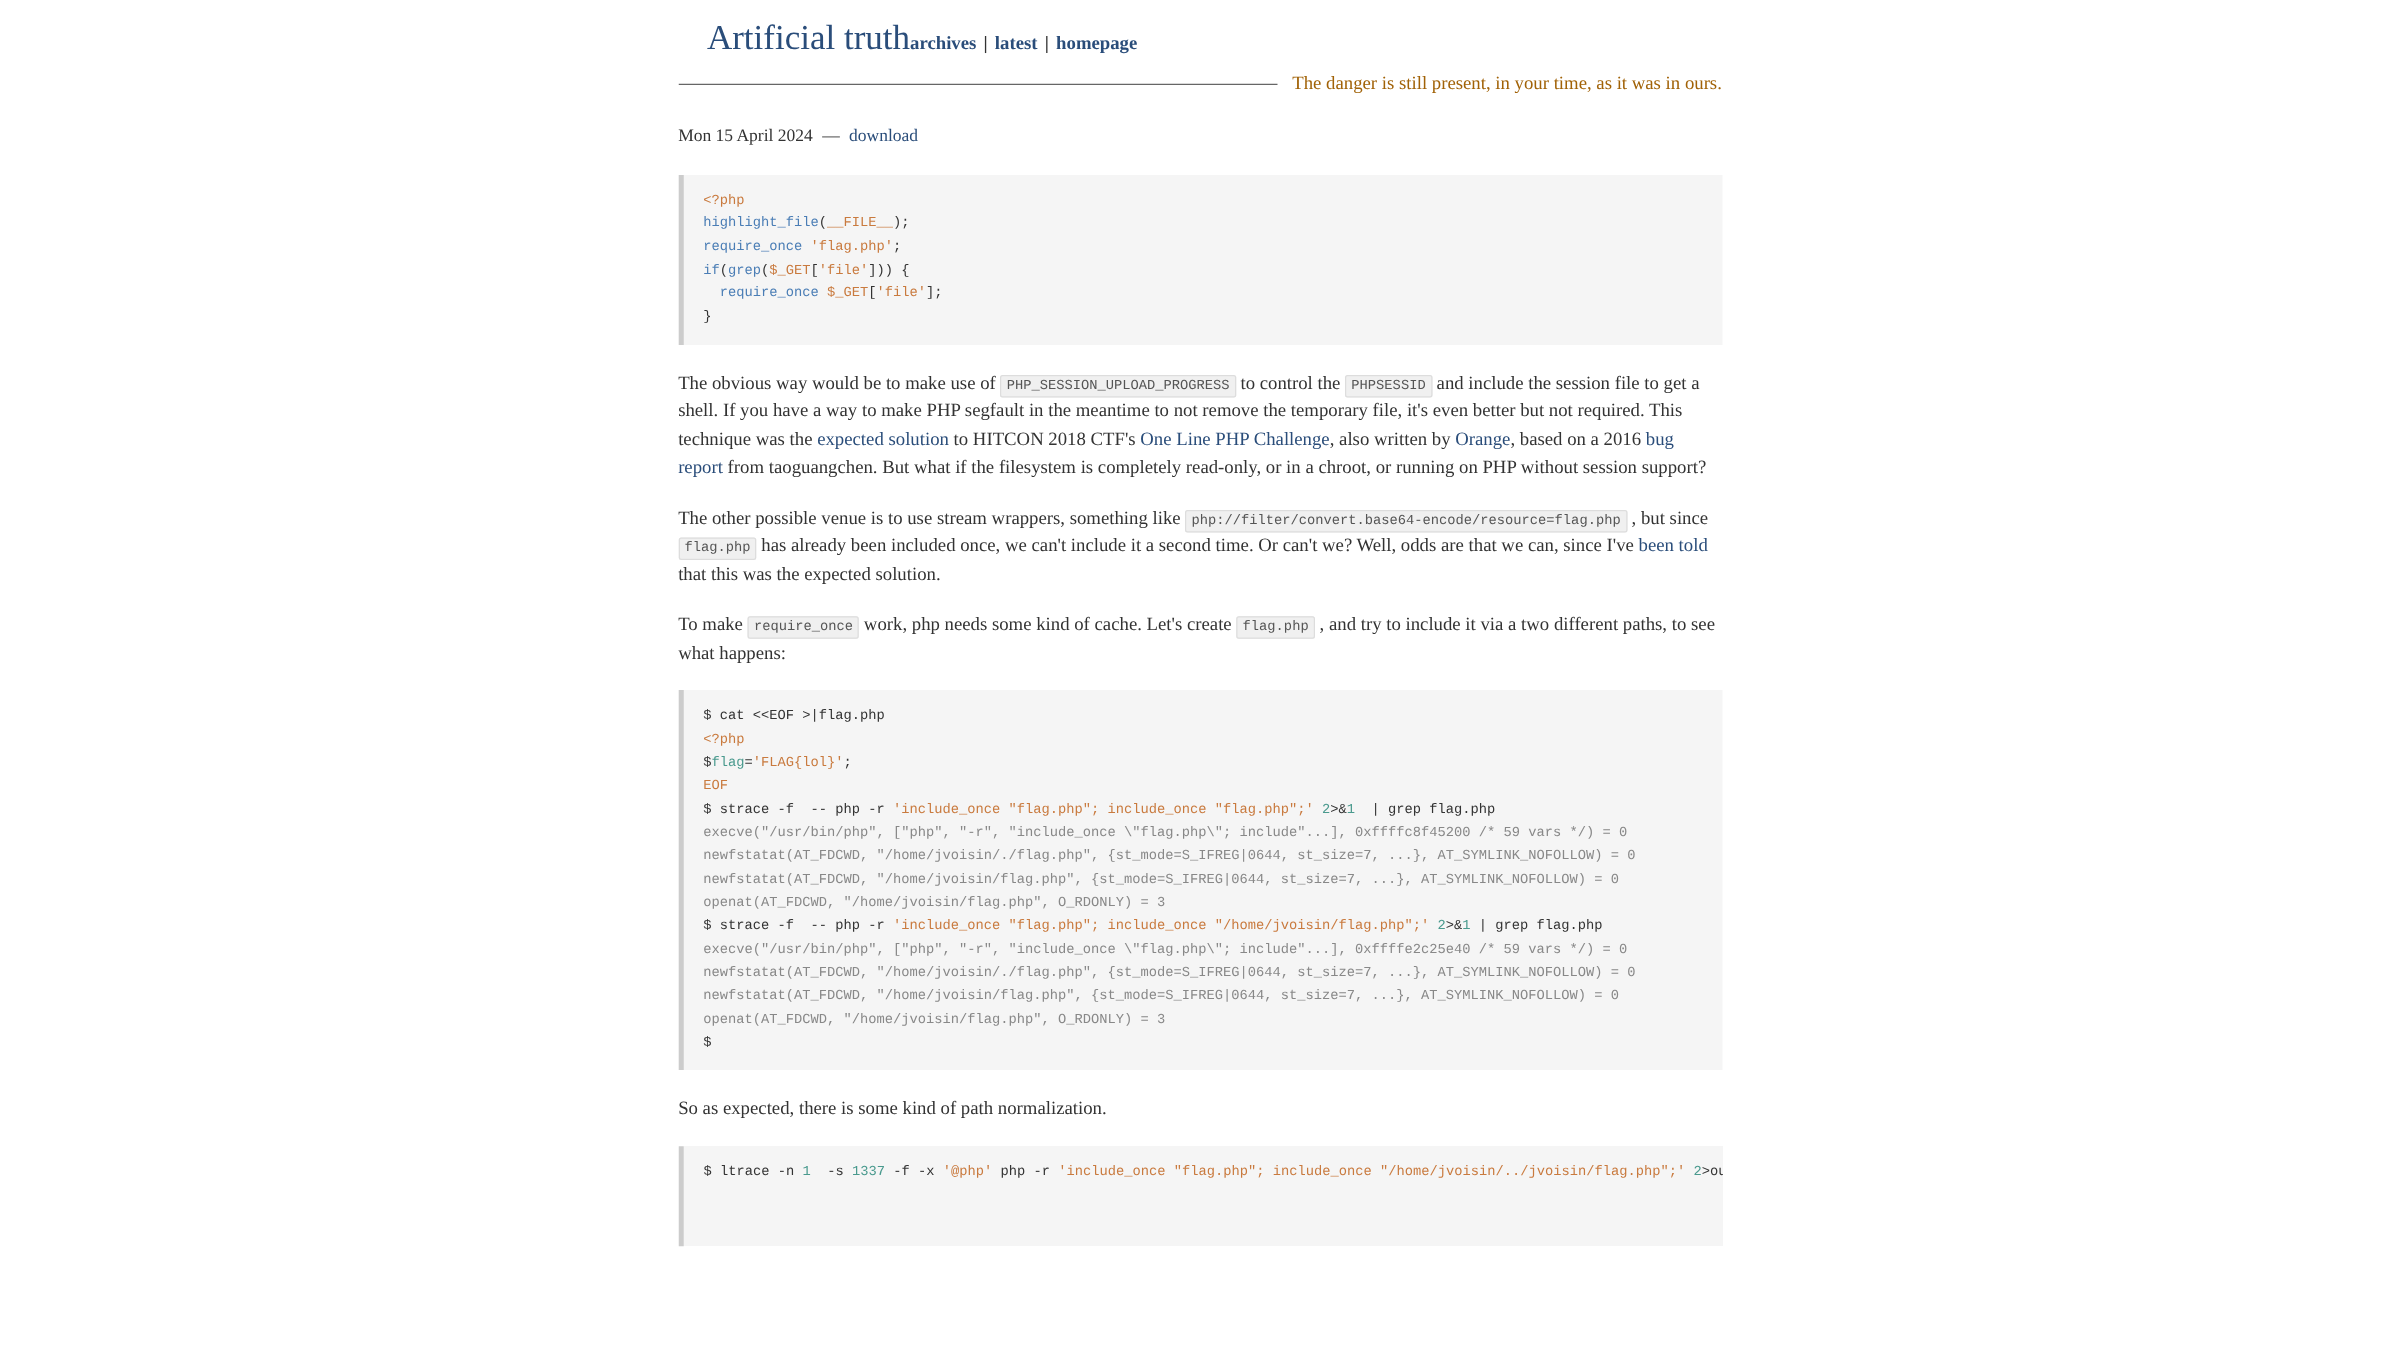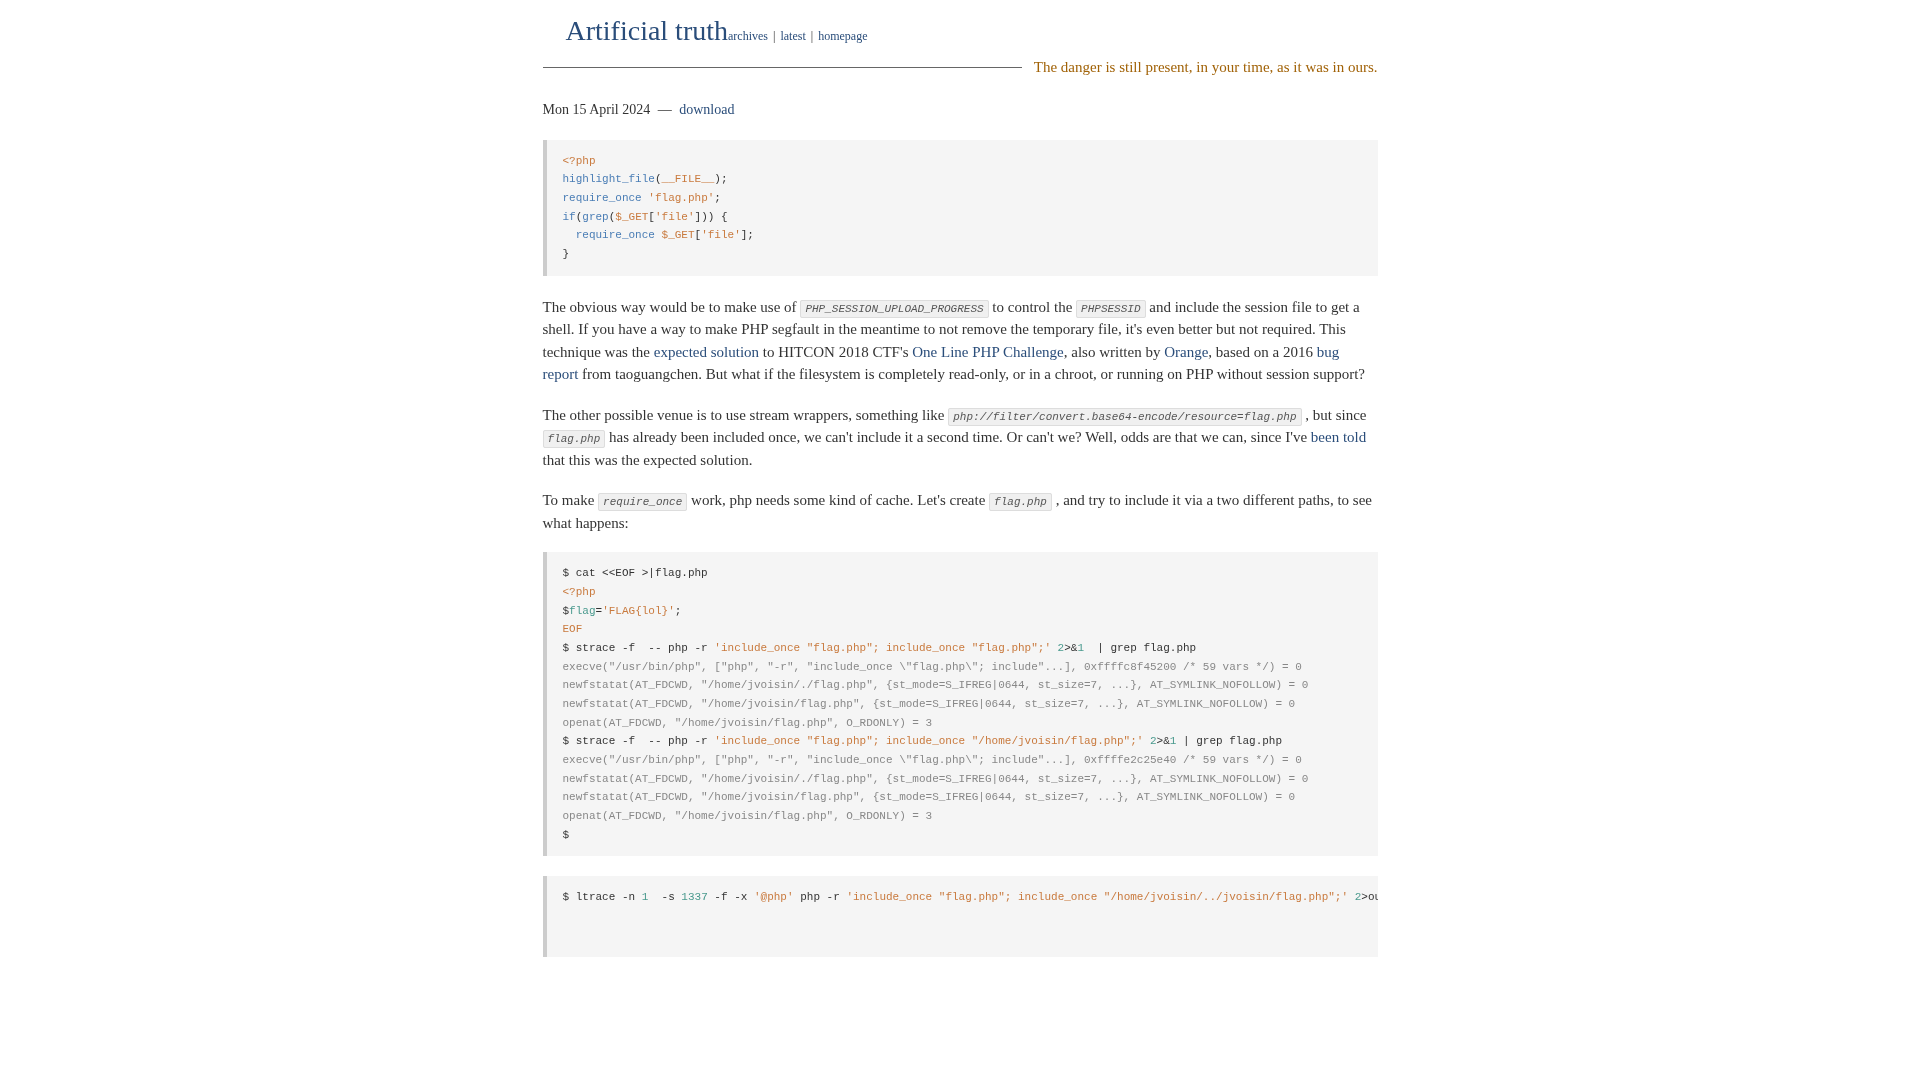--- a/index.html
+++ b/index.html
@@ -29,22 +29,23 @@
       margin-left: 23px;
     }
     
     .site-title {
       color: #2a4d7a;
       font-size: 28px;
       font-weight: normal;
     }
     
     .nav {
-      font-size: 12px;
-      color: #333;
+      font-size: 15px;
+      color: #333;
+      font-weight: bold;
     }
     
     .nav a {
       color: #2a4d7a;
       text-decoration: none;
     }
     
     .nav-sep {
       color: #333;
       margin: 0 2px;
@@ -107,21 +108,20 @@
     }
     
     .inline-code {
       font-family: 'Courier New', monospace;
       font-size: 11px;
       background: #f0f0f0;
       padding: 2px 4px;
       border: 1px solid #ddd;
       border-radius: 2px;
       color: #555;
-      font-style: italic;
     }
     
     .code-block {
       background: #f5f5f5;
       border-left: 4px solid #ccc;
       padding: 12px 16px;
       margin-bottom: 20px;
       font-family: 'Courier New', monospace;
       font-size: 11px;
       line-height: 1.7;
@@ -190,18 +190,19 @@
 <span class="c-gray">newfstatat(AT_FDCWD, "/home/jvoisin/./flag.php", {st_mode=S_IFREG|0644, st_size=7, ...}, AT_SYMLINK_NOFOLLOW) = 0</span>
 <span class="c-gray">newfstatat(AT_FDCWD, "/home/jvoisin/flag.php", {st_mode=S_IFREG|0644, st_size=7, ...}, AT_SYMLINK_NOFOLLOW) = 0</span>
 <span class="c-gray">openat(AT_FDCWD, "/home/jvoisin/flag.php", O_RDONLY) = 3</span>
 <span>$ strace -f  -- php -r </span><span class="c-orange">'include_once "flag.php"; include_once "/home/jvoisin/flag.php";'</span><span class="c-teal"> 2</span><span>&gt;&amp;</span><span class="c-teal">1</span><span> | grep flag.php</span>
 <span class="c-gray">execve("/usr/bin/php", ["php", "-r", "include_once \"flag.php\"; include"...], 0xffffe2c25e40 /* 59 vars */) = 0</span>
 <span class="c-gray">newfstatat(AT_FDCWD, "/home/jvoisin/./flag.php", {st_mode=S_IFREG|0644, st_size=7, ...}, AT_SYMLINK_NOFOLLOW) = 0</span>
 <span class="c-gray">newfstatat(AT_FDCWD, "/home/jvoisin/flag.php", {st_mode=S_IFREG|0644, st_size=7, ...}, AT_SYMLINK_NOFOLLOW) = 0</span>
 <span class="c-gray">openat(AT_FDCWD, "/home/jvoisin/flag.php", O_RDONLY) = 3</span>
 <span>$</span></div>
 
+  <p>So as expected, there is some kind of path normalization.</p>
 
   <div class="code-block"><span>$ ltrace -n </span><span class="c-teal">1</span><span>  -s </span><span class="c-teal">1337</span><span> -f -x </span><span class="c-orange">'@php'</span><span> php -r </span><span class="c-orange">'include_once "flag.php"; include_once "/home/jvoisin/../jvoisin/flag.php";'</span><span> </span><span class="c-teal">2</span><span>&gt;out.txt</span>
 
 
 </div>
 </div>
 
 </body></html>

